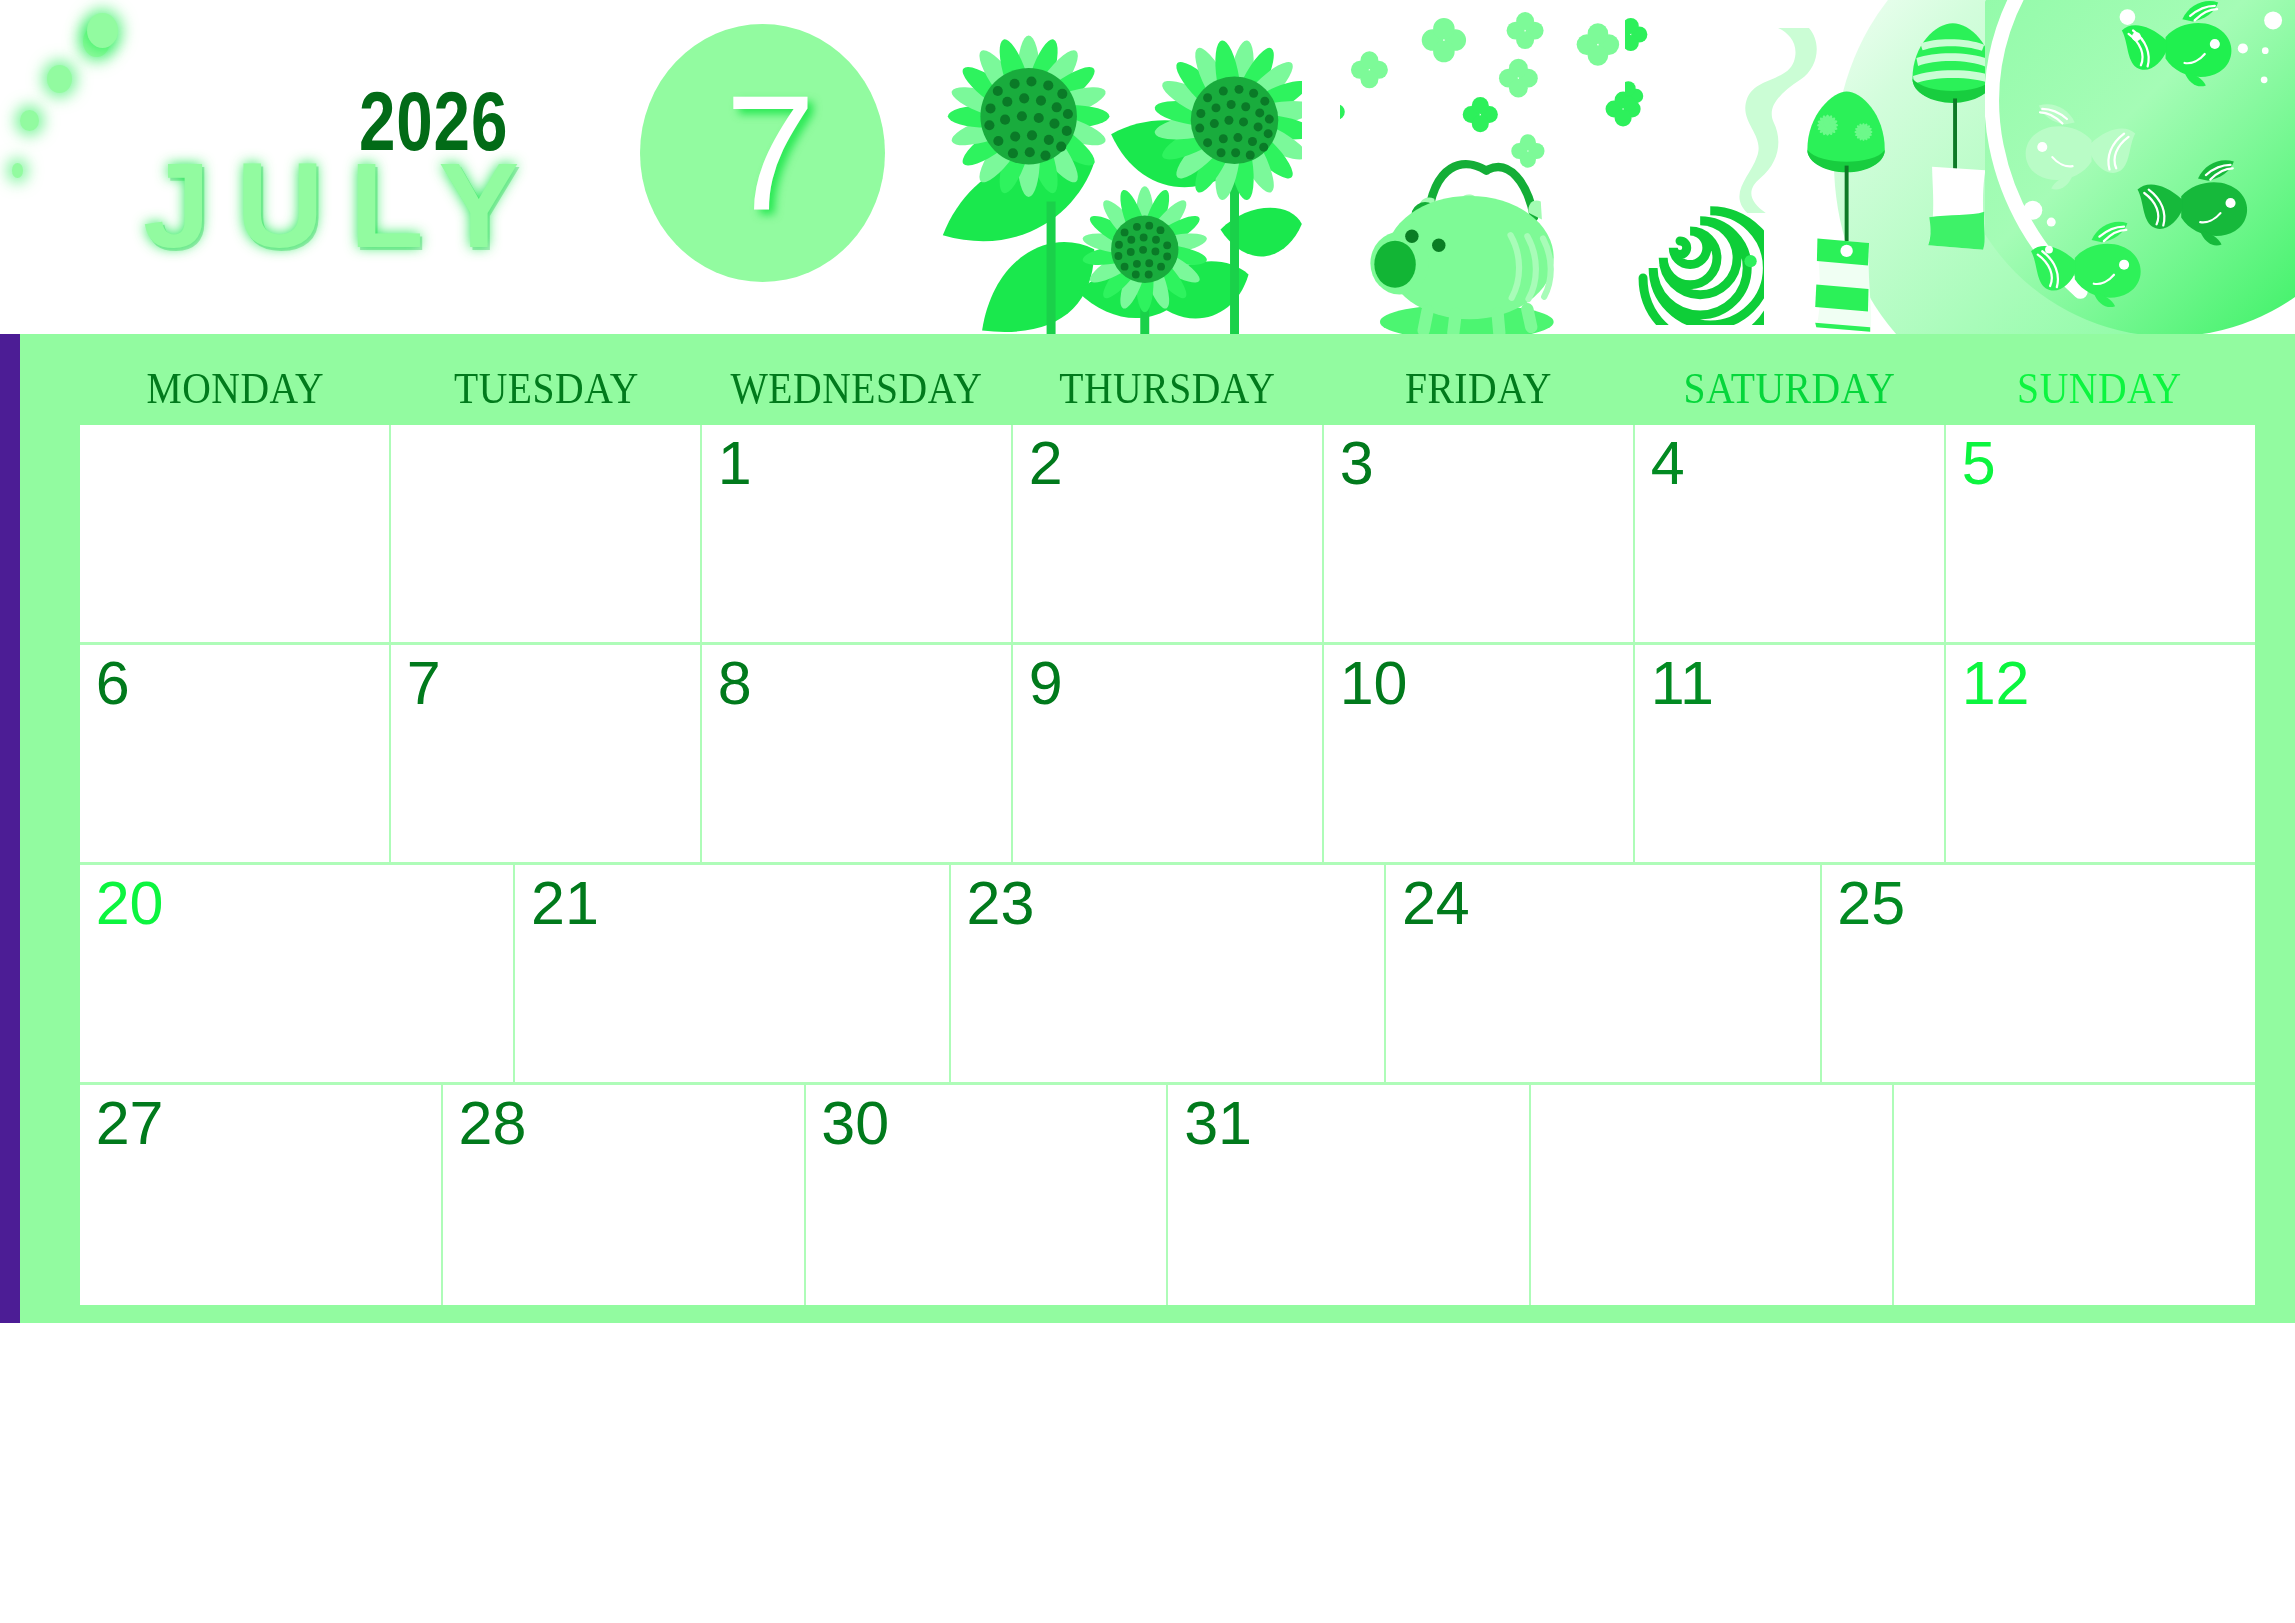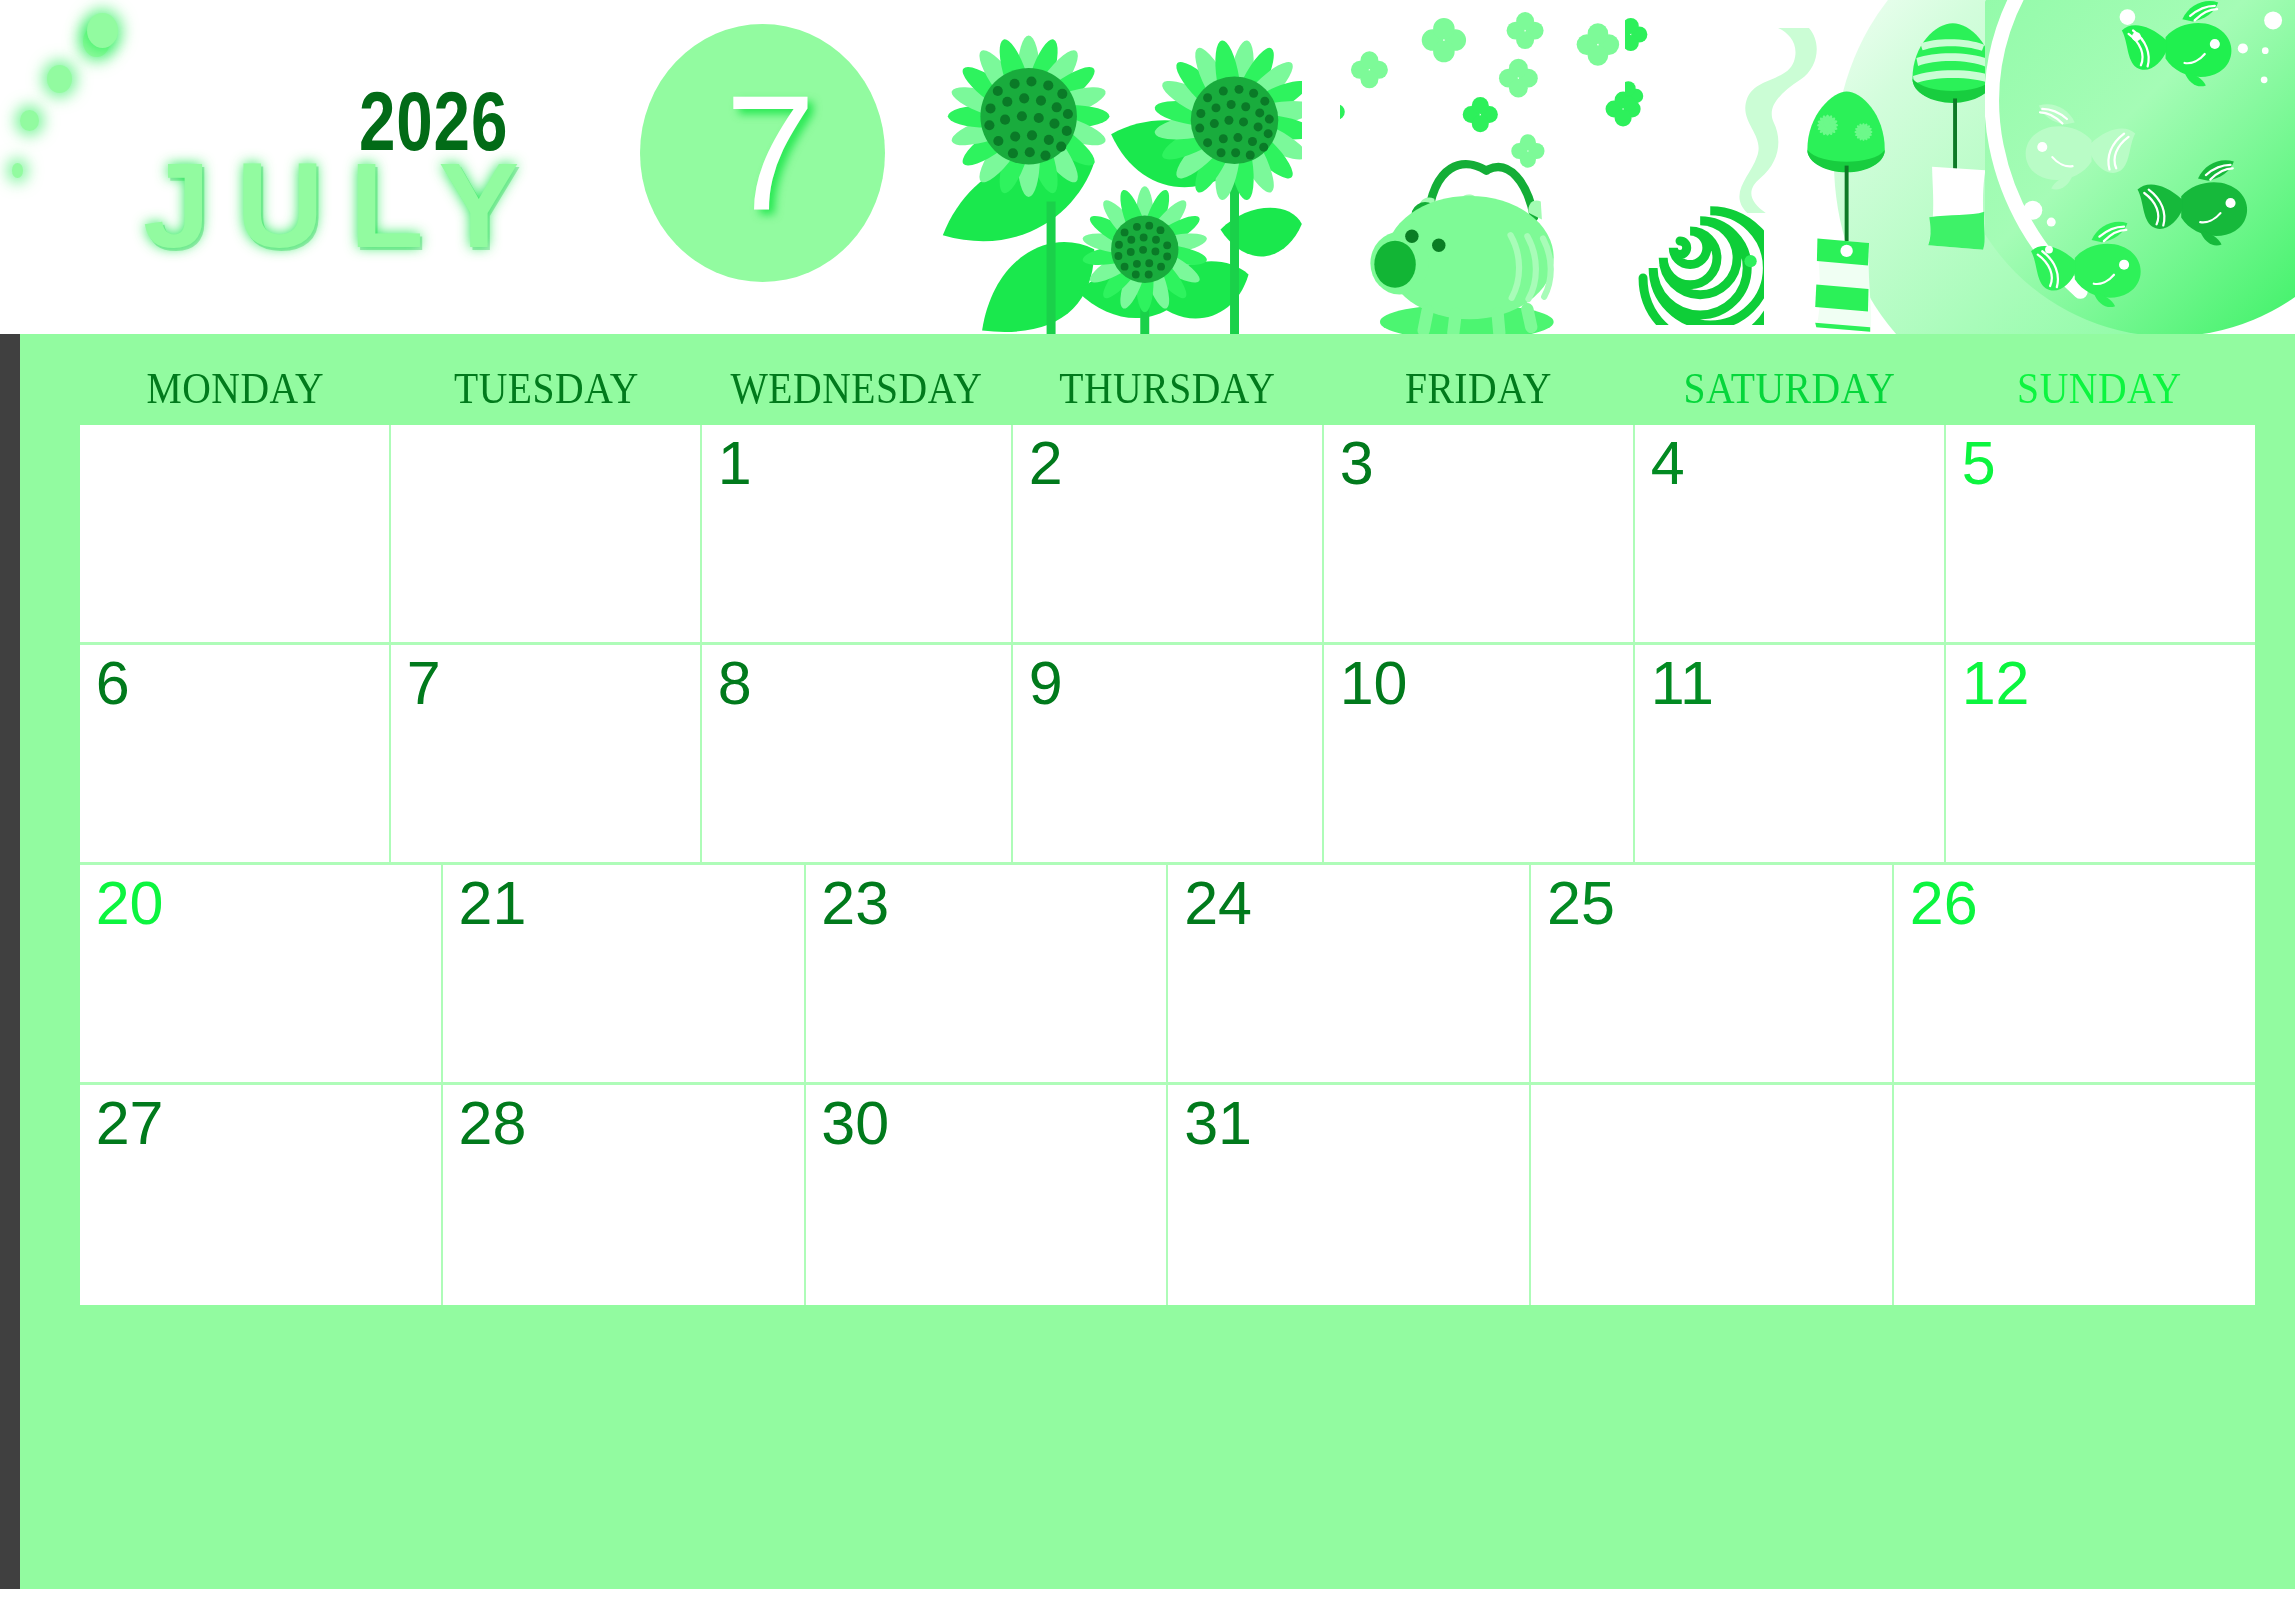--- a/index.html
+++ b/index.html
@@ -1,18 +1,18 @@
 <!DOCTYPE html>
 <html style="font-size:9px"><head>
 <meta charset="utf-8">
 <style>
   html,body{margin:0;padding:0;background:#fff;}
   body{width:2295px;height:1623px;font-family:"Liberation Sans",sans-serif;}
 
-  .page{position:relative;width:2295px;height:1589px;overflow:hidden;background:#404040;}
+  .page{position:relative;width:2295px;height:1323px;overflow:hidden;background:#4c1d95;}
 
   
   .banner{position:absolute;left:0;top:0;width:2295px;height:334px;background:#fff;overflow:hidden;}
 
   .bubble{position:absolute;border-radius:50%;background:#92fba0;
           box-shadow:0 0 14.6px 4.5px rgba(0,235,60,.55);}
 
   .title-year{position:absolute;left:359px;top:73px;font-size:84px;font-weight:700;
               color:#026b17;letter-spacing:1.1px;font-family:"Liberation Sans",sans-serif;
               transform:scaleX(.78);transform-origin:left center;}
@@ -545,23 +545,20 @@
             </div>
           <div class="cell">
               <span class="daynum d-wd">23</span>
             </div>
           <div class="cell">
               <span class="daynum d-wd">24</span>
             </div>
           <div class="cell">
               <span class="daynum d-sat">25</span>
             </div>
-          <div class="cell">
-              <span class="daynum d-sun">26</span>
-            </div>
         </div>
 
         <div class="week">
           <div class="cell">
               <span class="daynum d-wd">27</span>
             </div>
           <div class="cell">
               <span class="daynum d-wd">28</span>
             </div>
           <div class="cell">

